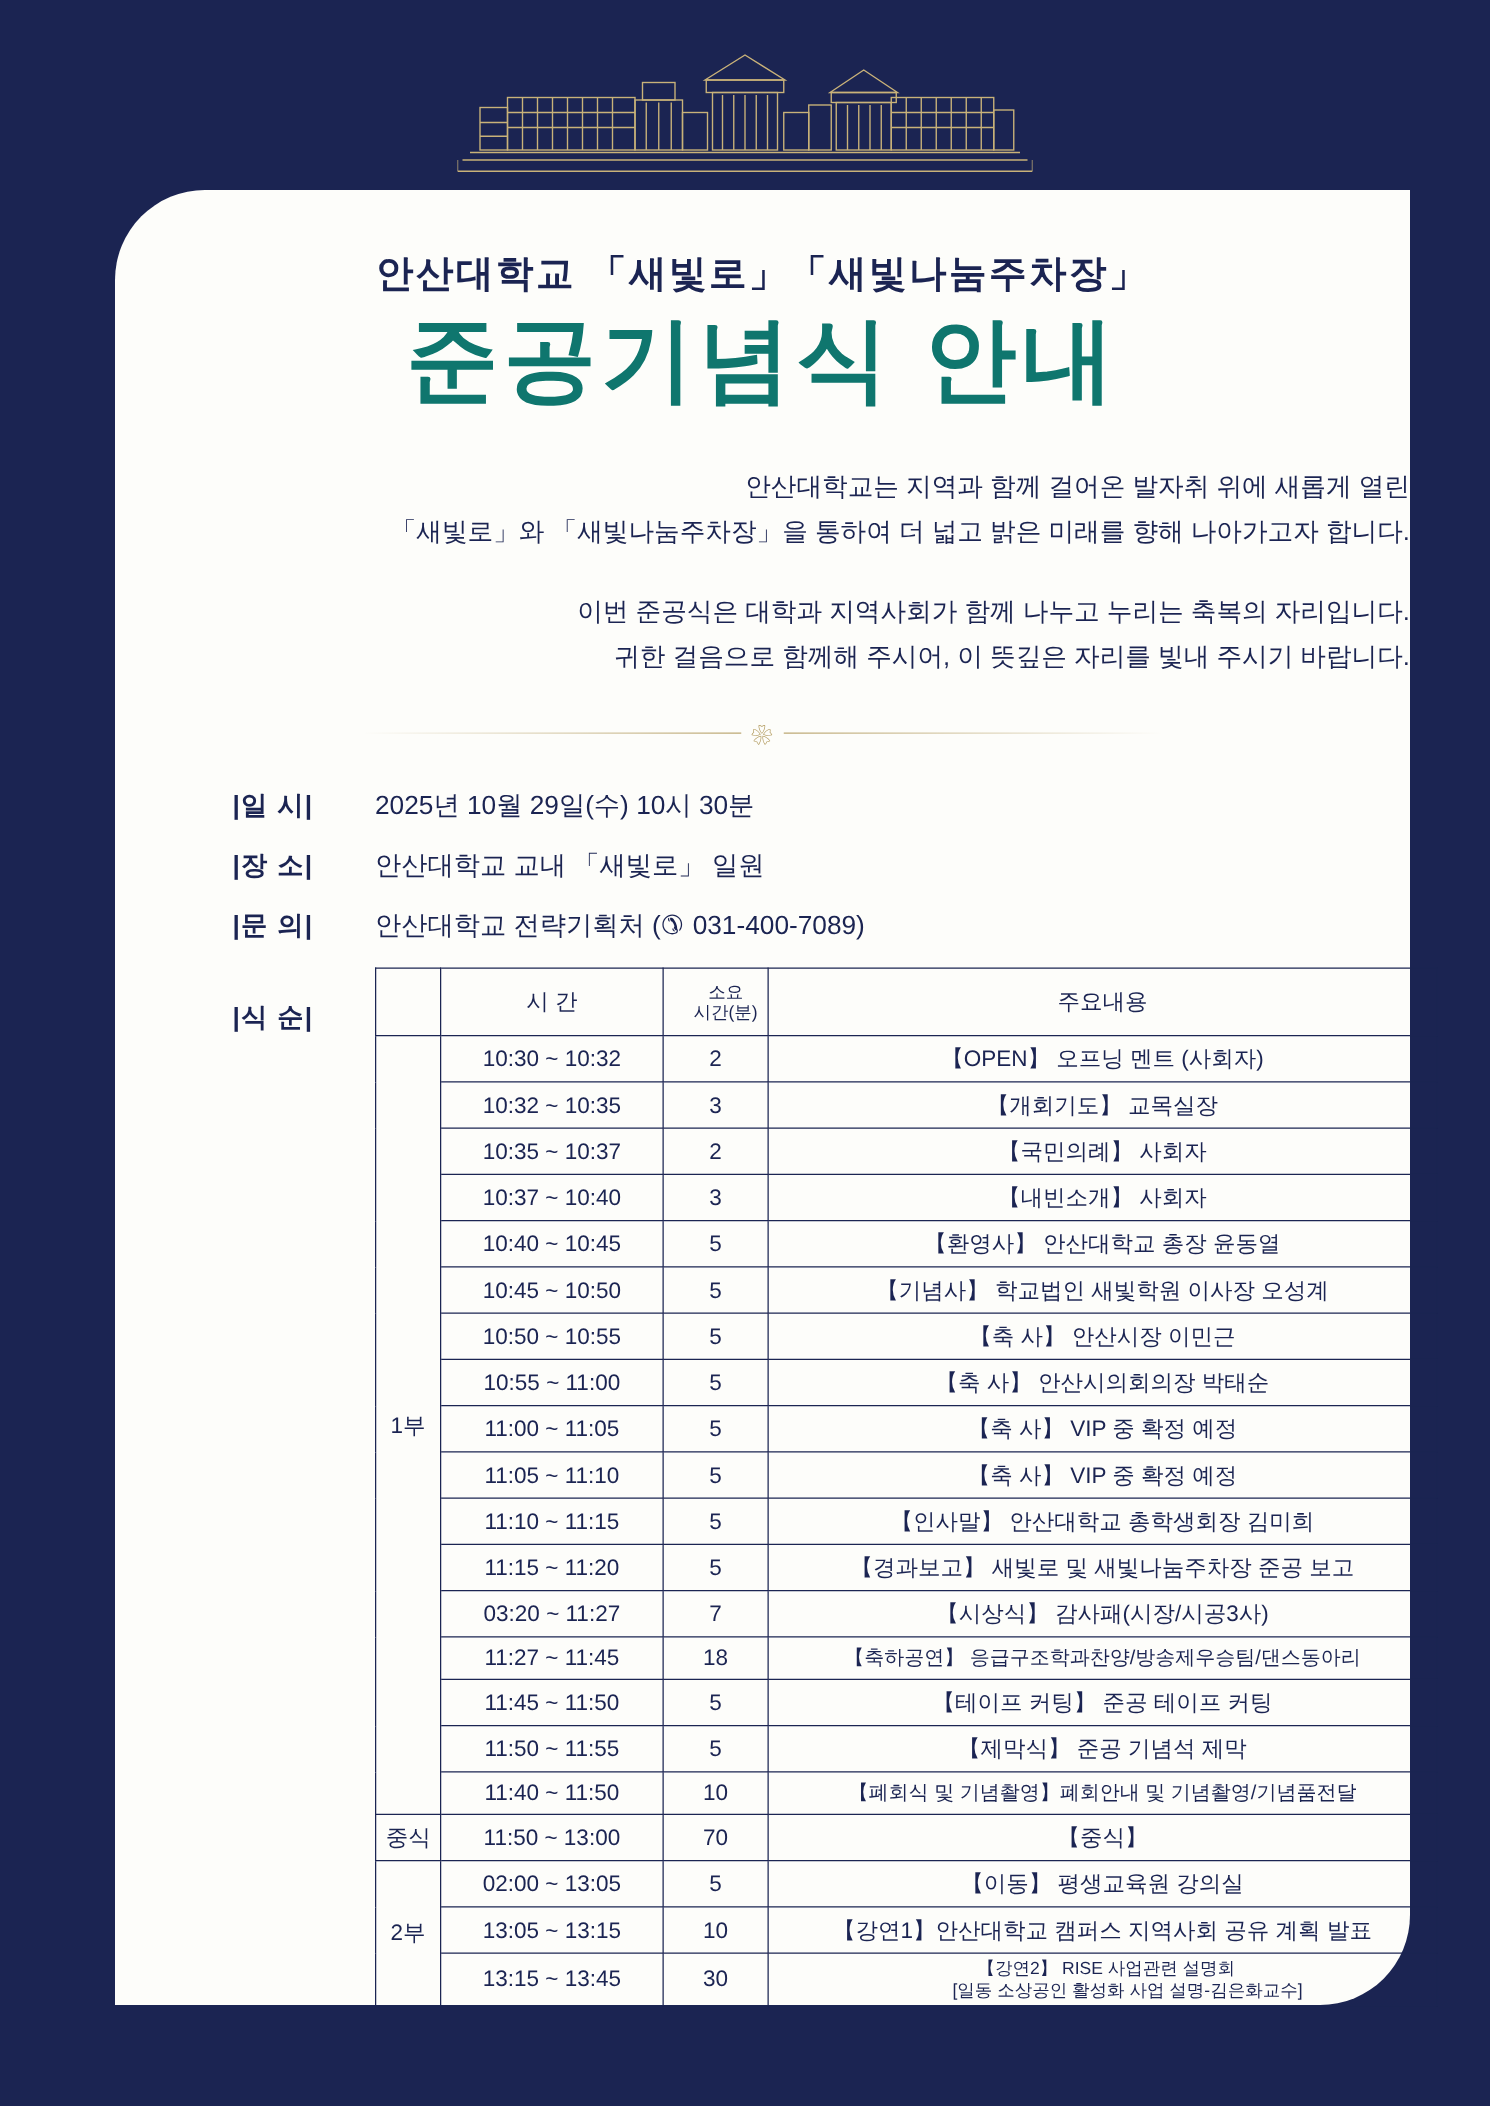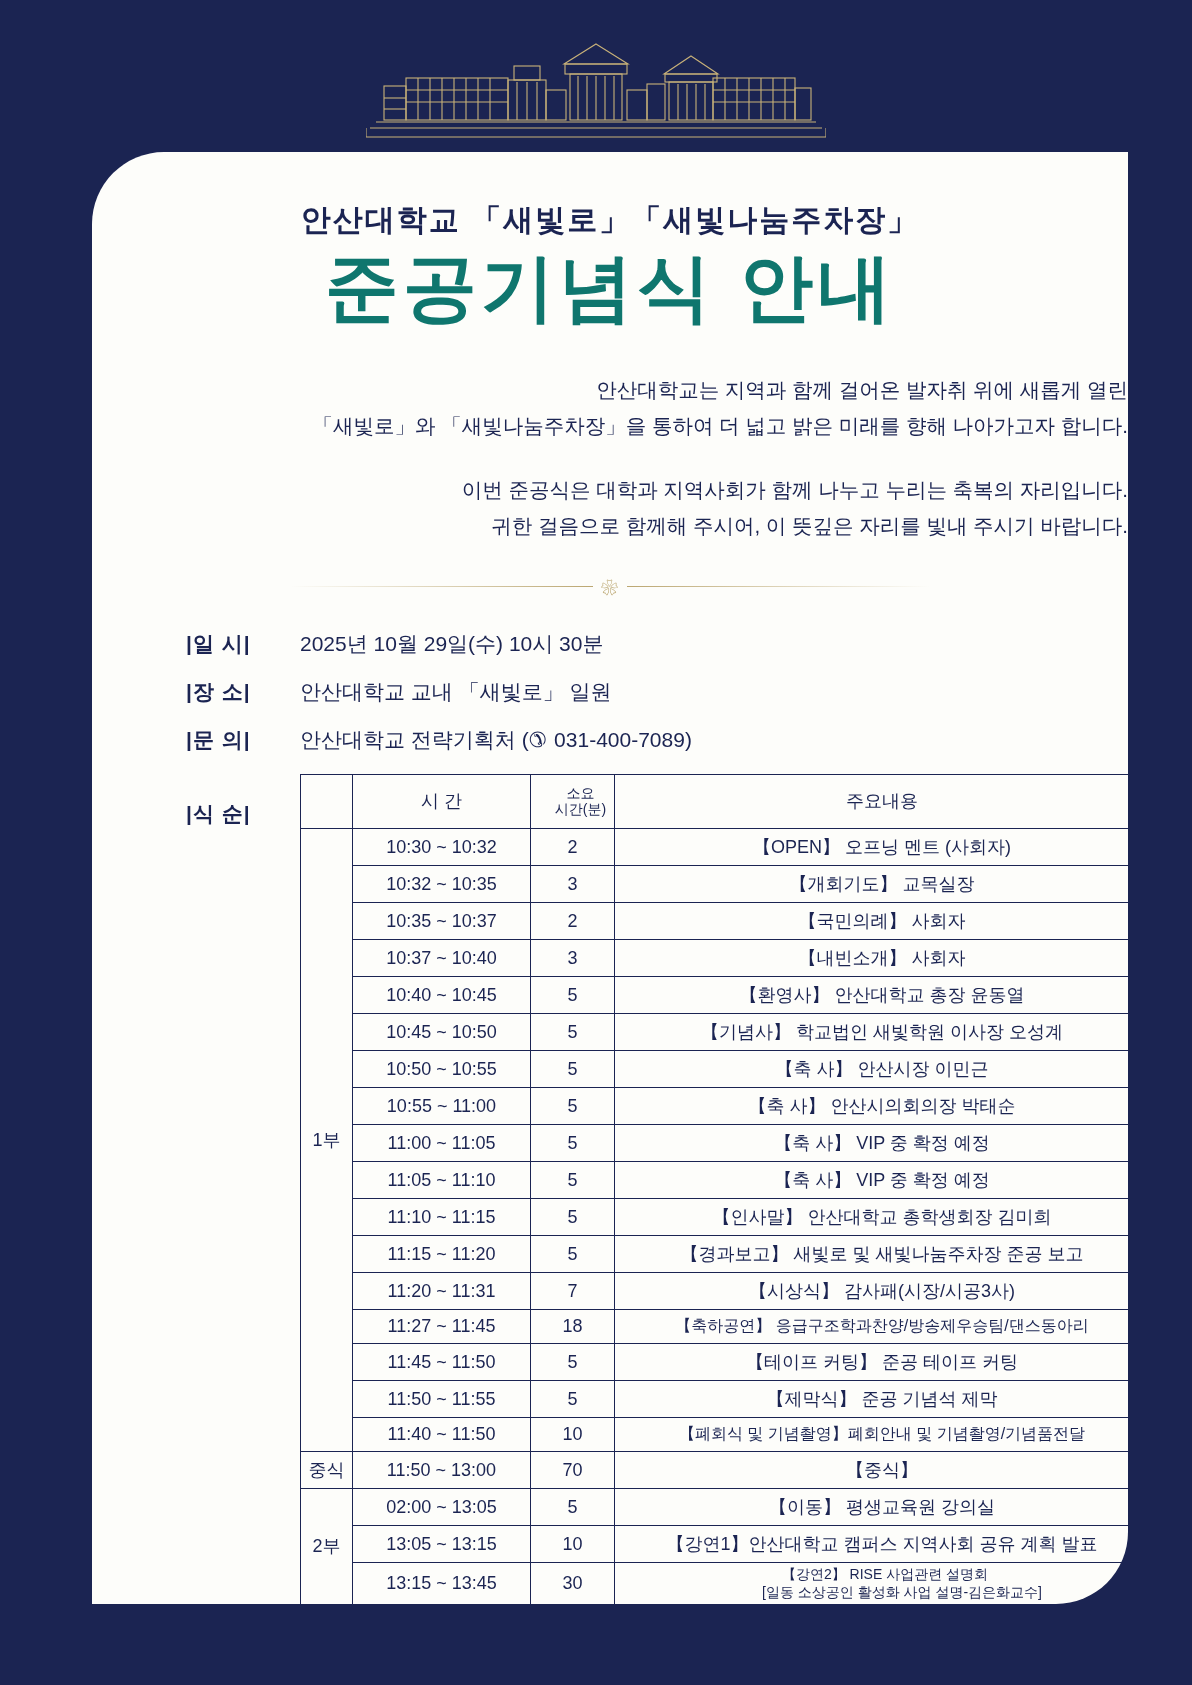--- a/index.html
+++ b/index.html
@@ -378,21 +378,21 @@
           <td>11:10 ~ 11:15</td>
           <td>5</td>
           <td class="desc">【인사말】 안산대학교 총학생회장 김미희</td>
         </tr>
         <tr>
           <td>11:15 ~ 11:20</td>
           <td>5</td>
           <td class="desc">【경과보고】 새빛로 및 새빛나눔주차장 준공 보고</td>
         </tr>
         <tr>
-          <td>11:20 ~ 11:31</td>
+          <td>03:20 ~ 11:27</td>
           <td>7</td>
           <td class="desc">【시상식】 감사패(시장/시공3사)</td>
         </tr>
         <tr>
           <td>11:27 ~ 11:45</td>
           <td>18</td>
           <td class="desc small">【축하공연】 응급구조학과찬양/방송제우승팀/댄스동아리</td>
         </tr>
         <tr>
           <td>11:45 ~ 11:50</td>

